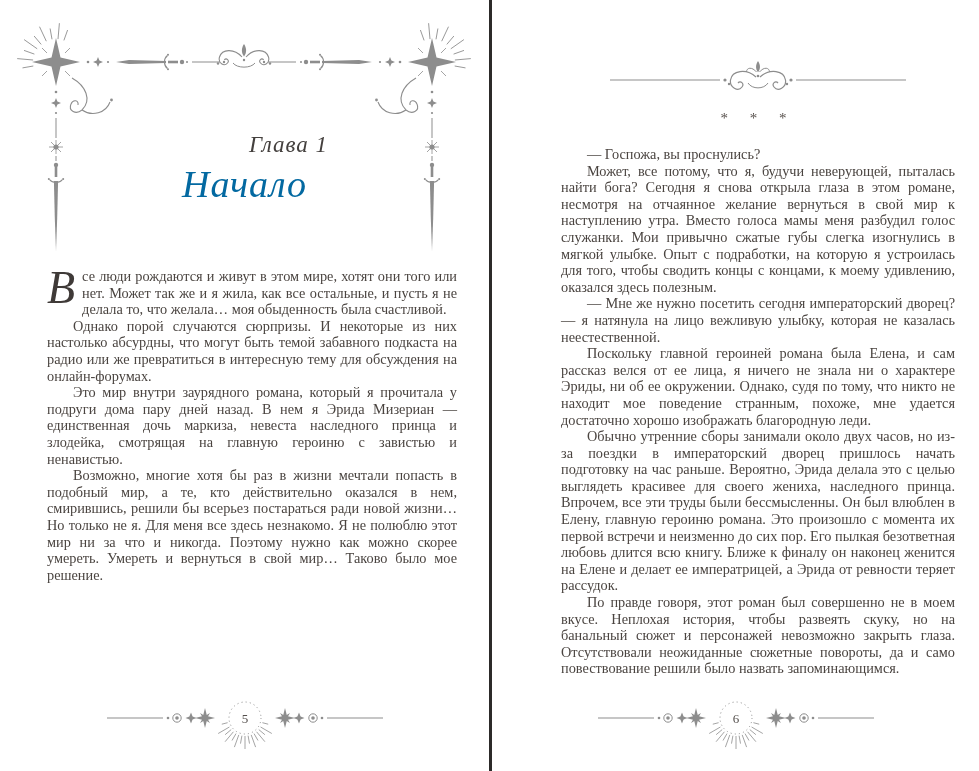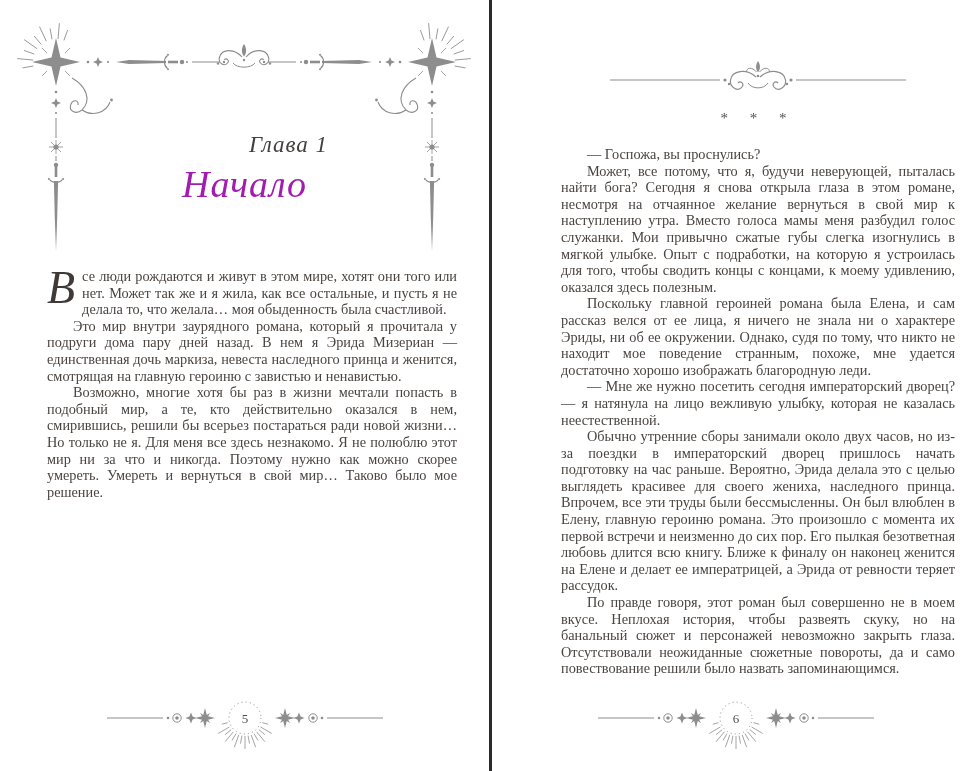--- a/index.html
+++ b/index.html
@@ -13,21 +13,21 @@
 
   
   .orn .ln{fill:none;stroke:#8d8d8d;}
   .orn .fl{fill:#8d8d8d;stroke:none;}
   .orn .pgnum{fill:#55504d;stroke:none;font-family:"Liberation Serif",serif;font-size:13px;}
 
   .corner-frame{position:absolute;left:16px;top:18px;}
   .chapter-label{position:absolute;top:132px;left:0;width:100%;text-align:center;
       font-style:italic;font-size:23px;color:#44403e;letter-spacing:1px;margin-left:44px;}
   .chapter-title{position:absolute;top:162px;left:0;width:100%;text-align:center;
-      font-style:italic;font-size:38px;color:#a21caf;letter-spacing:1px;}
+      font-style:italic;font-size:38px;color:#0369a1;letter-spacing:1px;}
 
   .body-text{position:absolute;font-size:14.3px;line-height:16.6px;color:#4a4440;
       text-align:justify;hyphens:auto;}
   .page.left .body-text{left:47px;top:268px;width:410px;}
   .page.right .body-text{left:69px;top:146px;width:394px;}
   .para{margin:0;text-indent:26px;}
   .para.first{text-indent:0;}
   .dropcap{float:left;font-style:italic;font-size:46px;line-height:34px;
       padding:3px 7px 0 0;color:#3f3a38;}
 
@@ -100,21 +100,22 @@
       </g>
     </svg>
 
     <div class="chapter-label">Глава 1</div>
     <div class="chapter-title">Начало</div>
 
     <div class="body-text">
       <p class="para first"><span class="dropcap">В</span><span>се люди рождаются и живут в этом мире, хотят они того или нет. Может так же и я жила, как все остальные, и пусть я не делала то, что желала… моя обыденность была счастливой.</span></p>
       <div>
 
-          <p class="para">Это мир внутри заурядного романа, который я прочитала у подруги дома пару дней назад. В нем я Эрида Мизериан — единственная дочь маркиза, невеста наследного принца и женится, смотрящая на главную героиню с завистью и ненавистью.</p>
+      <p class="para">Однако порой случаются сюрпризы. И некоторые из них настолько абсурдны, что могут быть темой забавного подкаста на радио или же превратиться в интересную тему для обсуждения на онлайн-форумах.</p>
+          <p class="para">Это мир внутри заурядного романа, который я прочитала у подруги дома пару дней назад. В нем я Эрида Мизериан — единственная дочь маркиза, невеста наследного принца и злодейка, смотрящая на главную героиню с завистью и ненавистью.</p>
           <p class="para">Возможно, многие хотя бы раз в жизни мечтали попасть в подобный мир, а те, кто действительно оказался в нем, смирившись, решили бы всерьез постараться ради новой жизни… Но только не я. Для меня все здесь незнакомо. Я не полюблю этот мир ни за что и никогда. Поэтому нужно как можно скорее умереть. Умереть и вернуться в свой мир… Таково было мое решение.</p>
         </div>
     </div>
 
     <svg class="orn footer-orn" width="280" height="60" viewBox="0 0 280 60">
       <path class="ln" stroke-width="1" d="M2 28 L58 28"></path>
       <circle class="fl" cx="63" cy="28" r="1.3"></circle>
       <circle class="ln" stroke-width="1" cx="72" cy="28" r="4.2"></circle>
         <circle class="fl" cx="72" cy="28" r="1.8"></circle>
       <path class="fl" d="M86 22.5 L87.6 26.4 L91.5 28 L87.6 29.6 L86 33.5 L84.4 29.6 L80.5 28 L84.4 26.4 Z"></path>
@@ -159,22 +160,22 @@
       <path class="ln" stroke-width="1" d="M188 30 L298 30"></path>
     </svg>
 
     <div class="scene-break">* * *</div>
 
     <div class="body-text">
       <div>
 
       <p class="para">— Госпожа, вы проснулись?</p>
           <p class="para">Может, все потому, что я, будучи неверующей, пыталась найти бога? Сегодня я снова открыла глаза в этом романе, несмотря на отчаянное желание вернуться в свой мир к наступлению утра. Вместо голоса мамы меня разбудил голос служанки. Мои привычно сжатые губы слегка изогнулись в мягкой улыбке. Опыт с подработки, на которую я устроилась для того, чтобы сводить концы с концами, к моему удивлению, оказался здесь полезным.</p>
+          <p class="para">— Мне же нужно посетить сегодня императорский дворец? — я натянула на лицо вежливую улыбку, которая не казалась неестественной.</p>
           <p class="para">Поскольку главной героиней романа была Елена, и сам рассказ велся от ее лица, я ничего не знала ни о характере Эриды, ни об ее окружении. Однако, судя по тому, что никто не находит мое поведение странным, похоже, мне удается достаточно хорошо изображать благородную леди.</p>
-          <p class="para">— Мне же нужно посетить сегодня императорский дворец? — я натянула на лицо вежливую улыбку, которая не казалась неестественной.</p>
           <p class="para">Обычно утренние сборы занимали около двух часов, но из-за поездки в императорский дворец пришлось начать подготовку на час раньше. Вероятно, Эрида делала это с целью выглядеть красивее для своего жениха, наследного принца. Впрочем, все эти труды были бессмысленны. Он был влюблен в Елену, главную героиню романа. Это произошло с момента их первой встречи и неизменно до сих пор. Его пылкая безответная любовь длится всю книгу. Ближе к финалу он наконец женится на Елене и делает ее императрицей, а Эрида от ревности теряет рассудок.</p>
           <p class="para">По правде говоря, этот роман был совершенно не в моем вкусе. Неплохая история, чтобы развеять скуку, но на банальный сюжет и персонажей невозможно закрыть глаза. Отсутствовали неожиданные сюжетные повороты, да и само повествование решили было назвать запоминающимся.</p>
         </div>
     </div>
 
     <svg class="orn footer-orn" width="280" height="60" viewBox="0 0 280 60">
       <path class="ln" stroke-width="1" d="M2 28 L58 28"></path>
       <circle class="fl" cx="63" cy="28" r="1.3"></circle>
       <circle class="ln" stroke-width="1" cx="72" cy="28" r="4.2"></circle>
         <circle class="fl" cx="72" cy="28" r="1.8"></circle>

